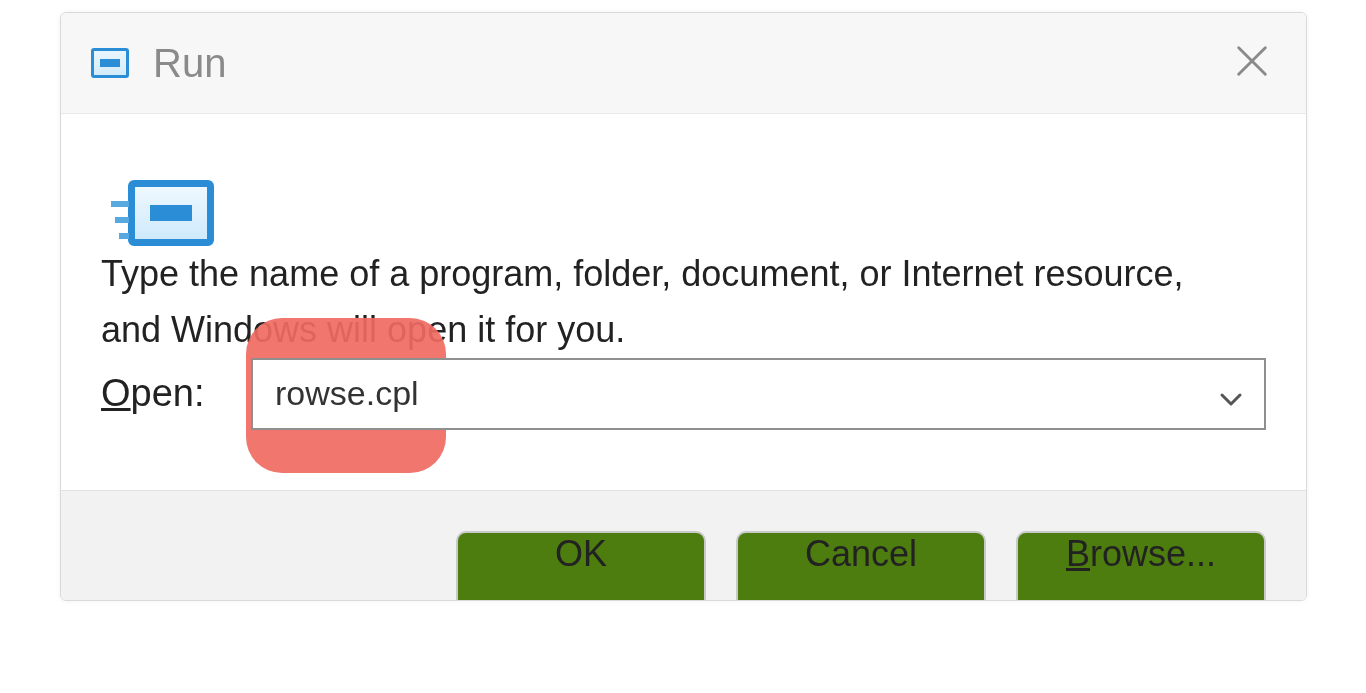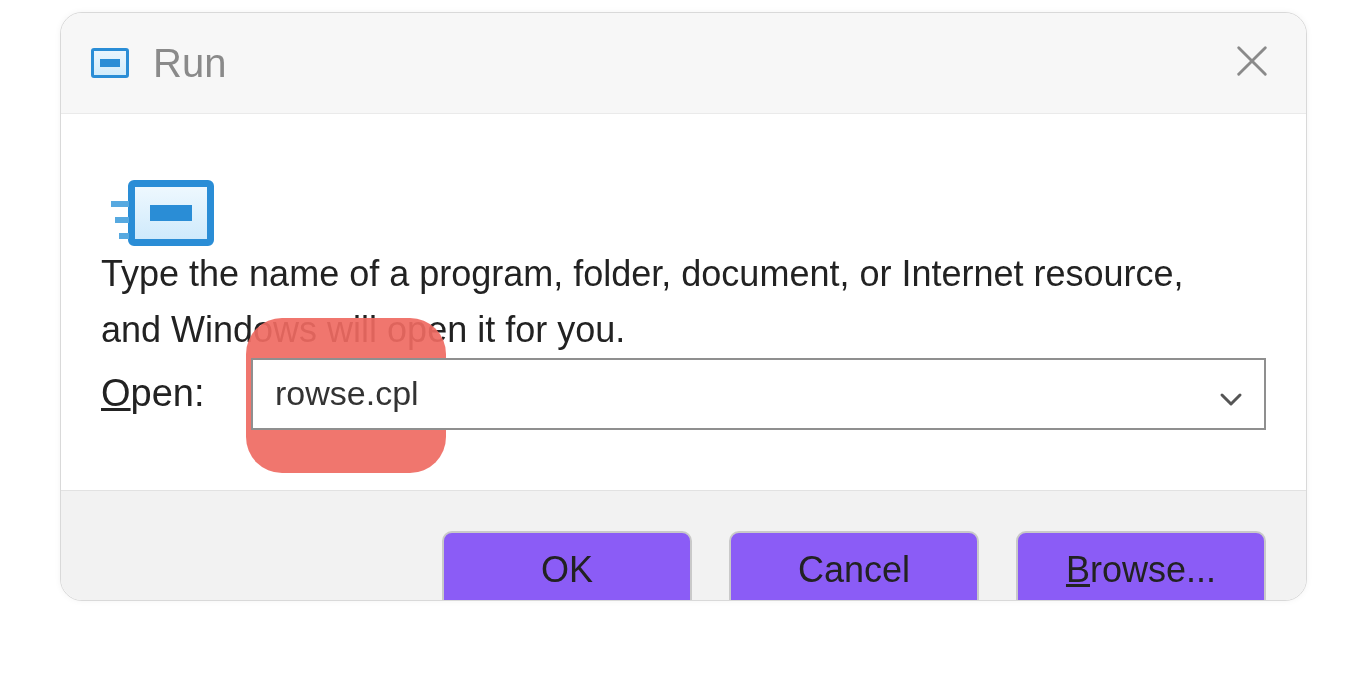--- a/index.html
+++ b/index.html
@@ -12,21 +12,21 @@
     overflow: hidden;
   }
 
   
   .dialog {
     position: absolute;
     left: 60px;
     top: 12px;
     width: 1245px;
     border: 1px solid #d9d9d9;
-    border-radius: 22px;
+    border-radius: 6px;
     background: #ffffff;
     box-shadow: 0 0 6px rgba(0,0,0,0.05);
     overflow: hidden;
   }
 
   
   .titlebar {
     height: 100px;
     background: #f7f7f7;
     border-bottom: 1px solid #eaeaea;
@@ -213,29 +213,28 @@
     
     height: 110px;
     box-sizing: border-box;
   }
 
   .btn {
     min-width: 250px;
     height: 78px;
     border: 2px solid #c9c9c9;
     border-radius: 10px;
-    background: #8b5cf6;
+    background: #4d7c0f;
     font-size: 36px;
     color: #222;
     display: flex;
-    align-items: center;
+    align-items: flex-start;
     justify-content: center;
     cursor: pointer;
     box-sizing: border-box;
-    margin-left: 7px;
   }
   .btn .ul { text-decoration: underline; }
 </style>
 </head>
 <body>
 
 <div class="dialog">
 
   <div class="titlebar">
     <div class="run-small"></div>

